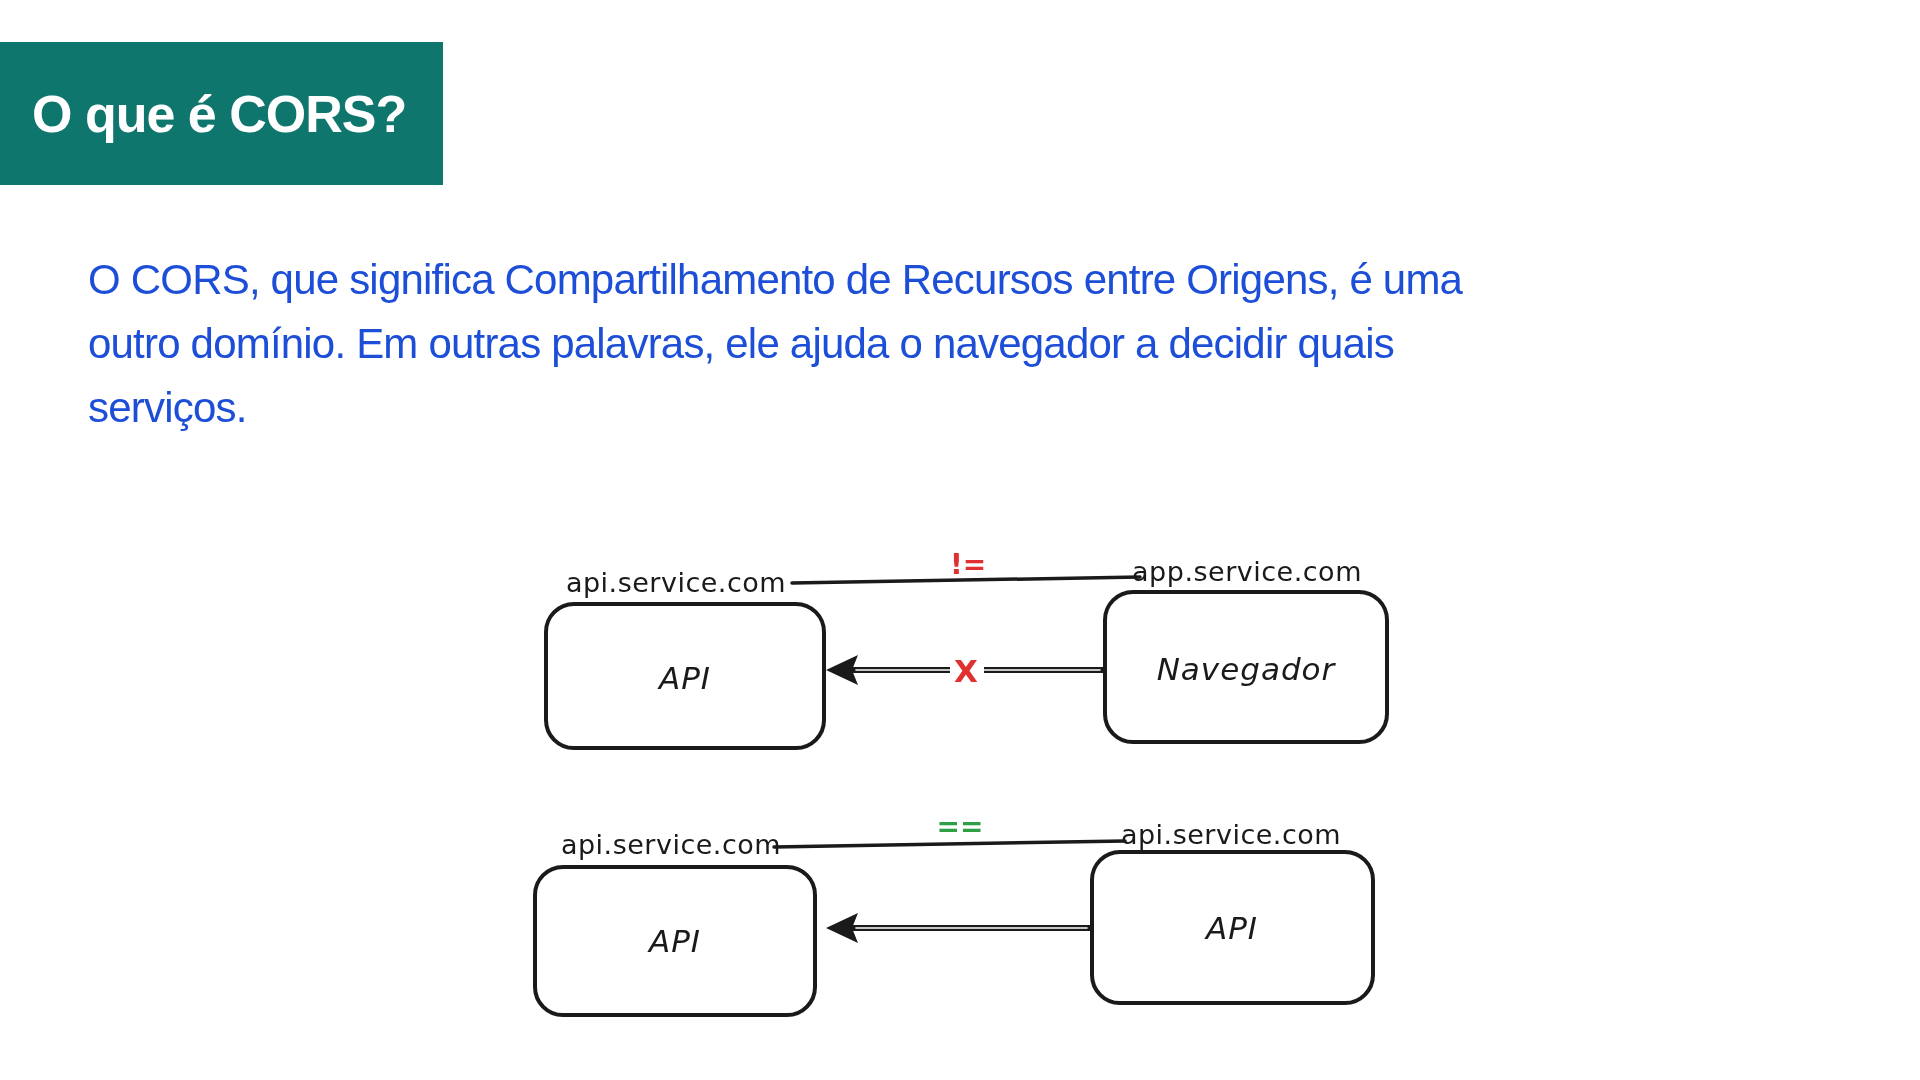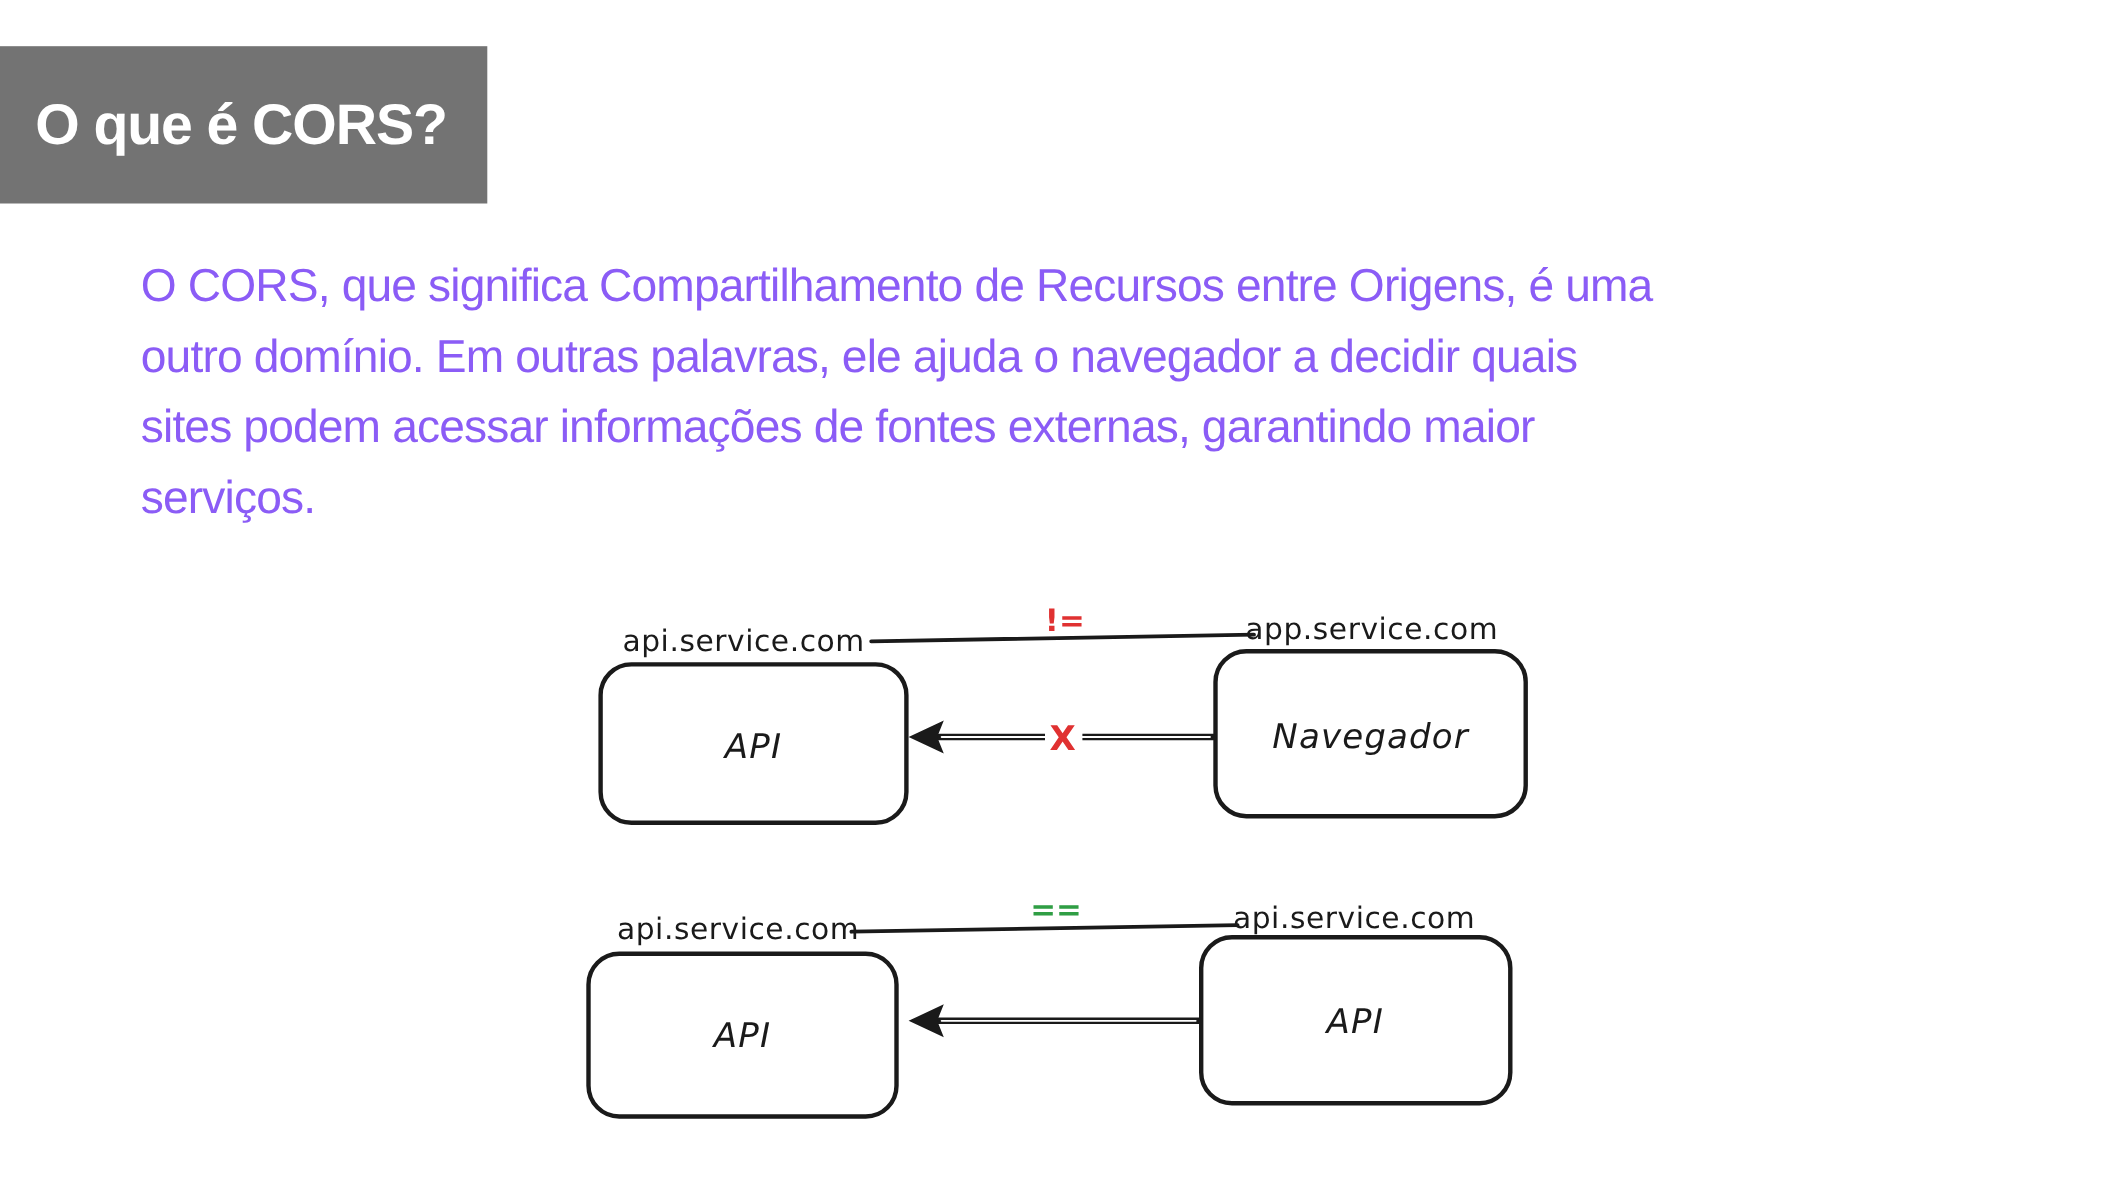--- a/index.html
+++ b/index.html
@@ -1,24 +1,24 @@
 <!DOCTYPE html>
 <html><head>
 <meta charset="utf-8">
 <style>
   html,body{margin:0;padding:0;background:#ffffff;}
   .slide{position:relative;width:1920px;height:1080px;background:#ffffff;overflow:hidden;
          font-family:"Liberation Sans",sans-serif;}
 
   .title-box{position:absolute;left:0;top:42px;width:443px;height:143px;
-             background:#737373;display:flex;align-items:center;}
+             background:#0f766e;display:flex;align-items:center;}
   .title-box h1{margin:0 0 0 32px;font-size:52px;font-weight:600;letter-spacing:-1px;
                 color:#ffffff;font-family:"Liberation Sans",sans-serif;}
 
-  .paragraph{position:absolute;left:88px;top:228px;color:#8b5cf6;margin-left:40px;}
+  .paragraph{position:absolute;left:88px;top:248px;color:#1d4ed8;}
   .paragraph .pline{white-space:nowrap;font-size:42px;line-height:64px;
                     font-weight:500;letter-spacing:-0.8px;}
 
   .diagram-svg{position:absolute;left:430px;top:538px;}
 
   .sketch-line{stroke:#1a1a1a;stroke-width:3.5;stroke-linecap:round;fill:none;}
   .sketch-box{fill:#ffffff;stroke:#1a1a1a;stroke-width:4;}
   .arrow-shaft{stroke:#1a1a1a;stroke-width:6;stroke-linecap:round;}
   .arrow-gap{stroke:#ffffff;stroke-width:1.6;stroke-linecap:round;}
   .arrow-head{fill:#1a1a1a;}
@@ -37,21 +37,20 @@
 
 <div class="slide">
 
   <div class="title-box">
     <h1>O que é CORS?</h1>
   </div>
 
   <div class="paragraph">
     <div class="pline">O CORS, que significa Compartilhamento de Recursos entre Origens, é uma</div>
     <div class="pline">outro domínio. Em outras palavras, ele ajuda o navegador a decidir quais</div>
-    <div class="pline">sites podem acessar informações de fontes externas, garantindo maior</div>
     <div class="pline">serviços.</div>
   </div>
 
   <svg class="diagram-svg" width="1010" height="500" viewBox="430 538 1010 500" xmlns="http://www.w3.org/2000/svg">
 
     <g>
       <text class="domain-label" x="676" y="592">api.service.com</text>
 
       <path class="sketch-line" d="M 792 583 L 1140 577"></path>
 

